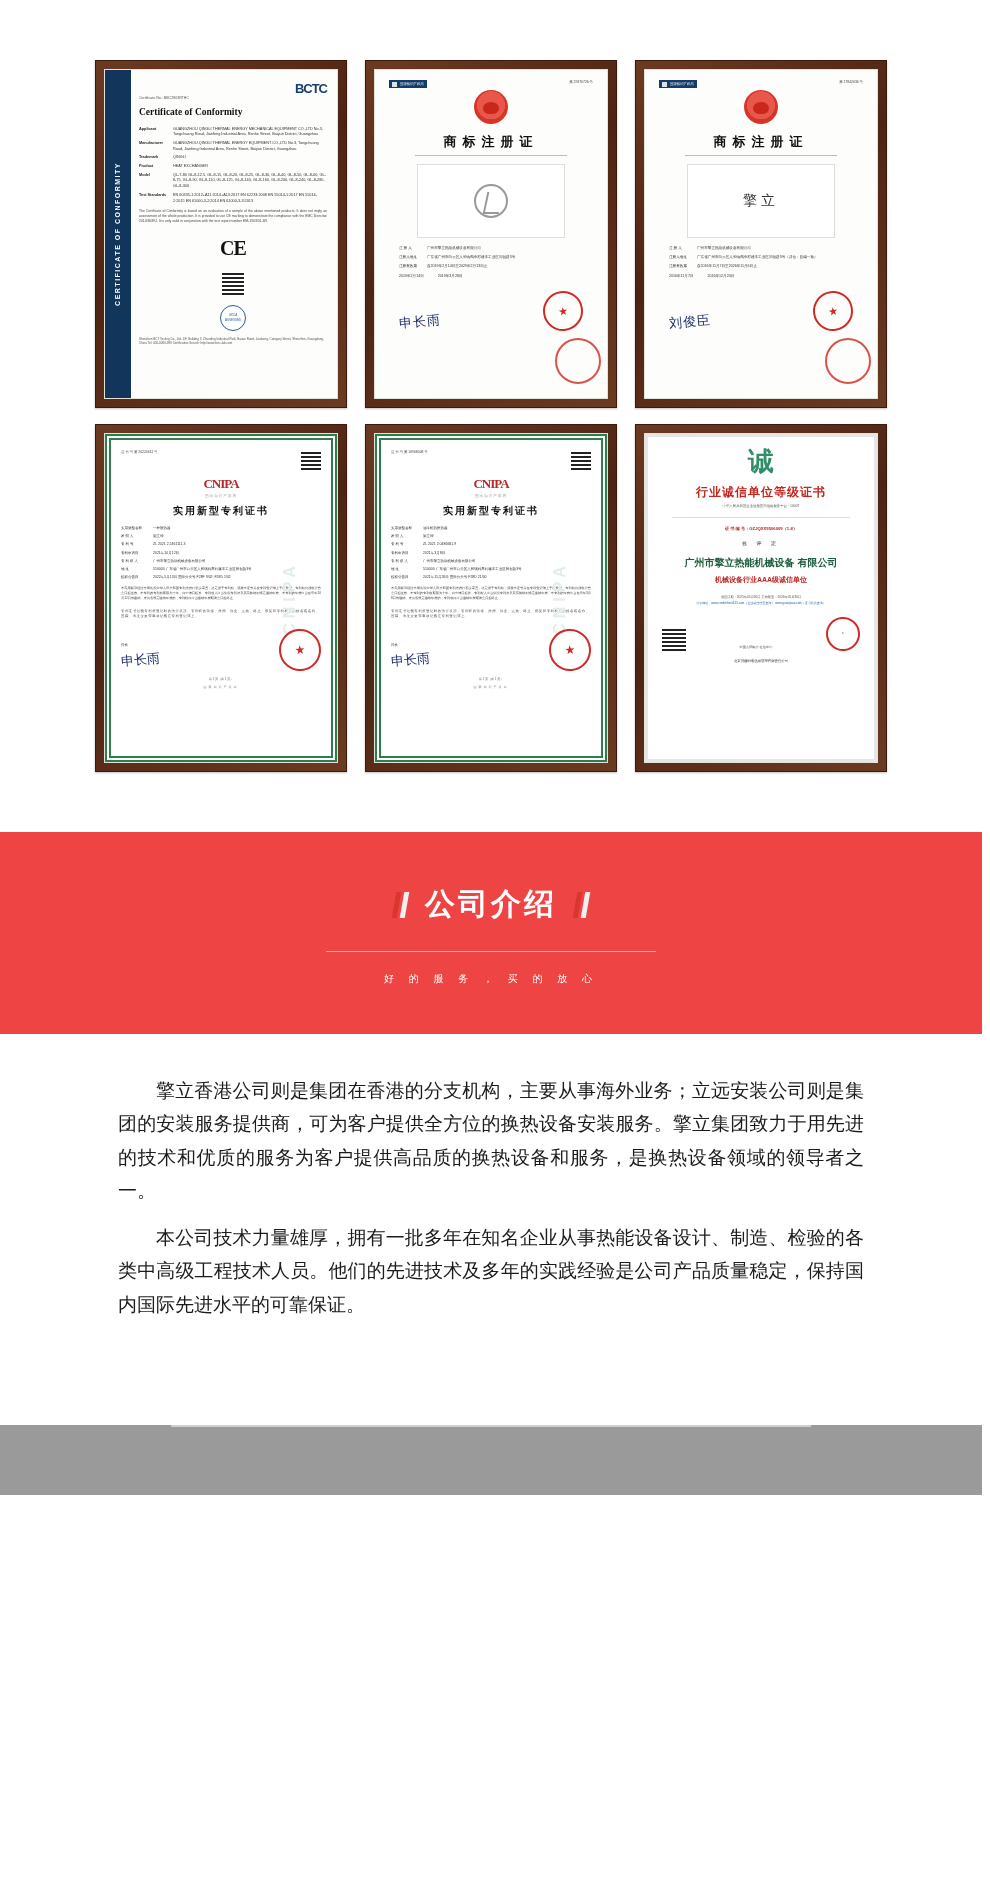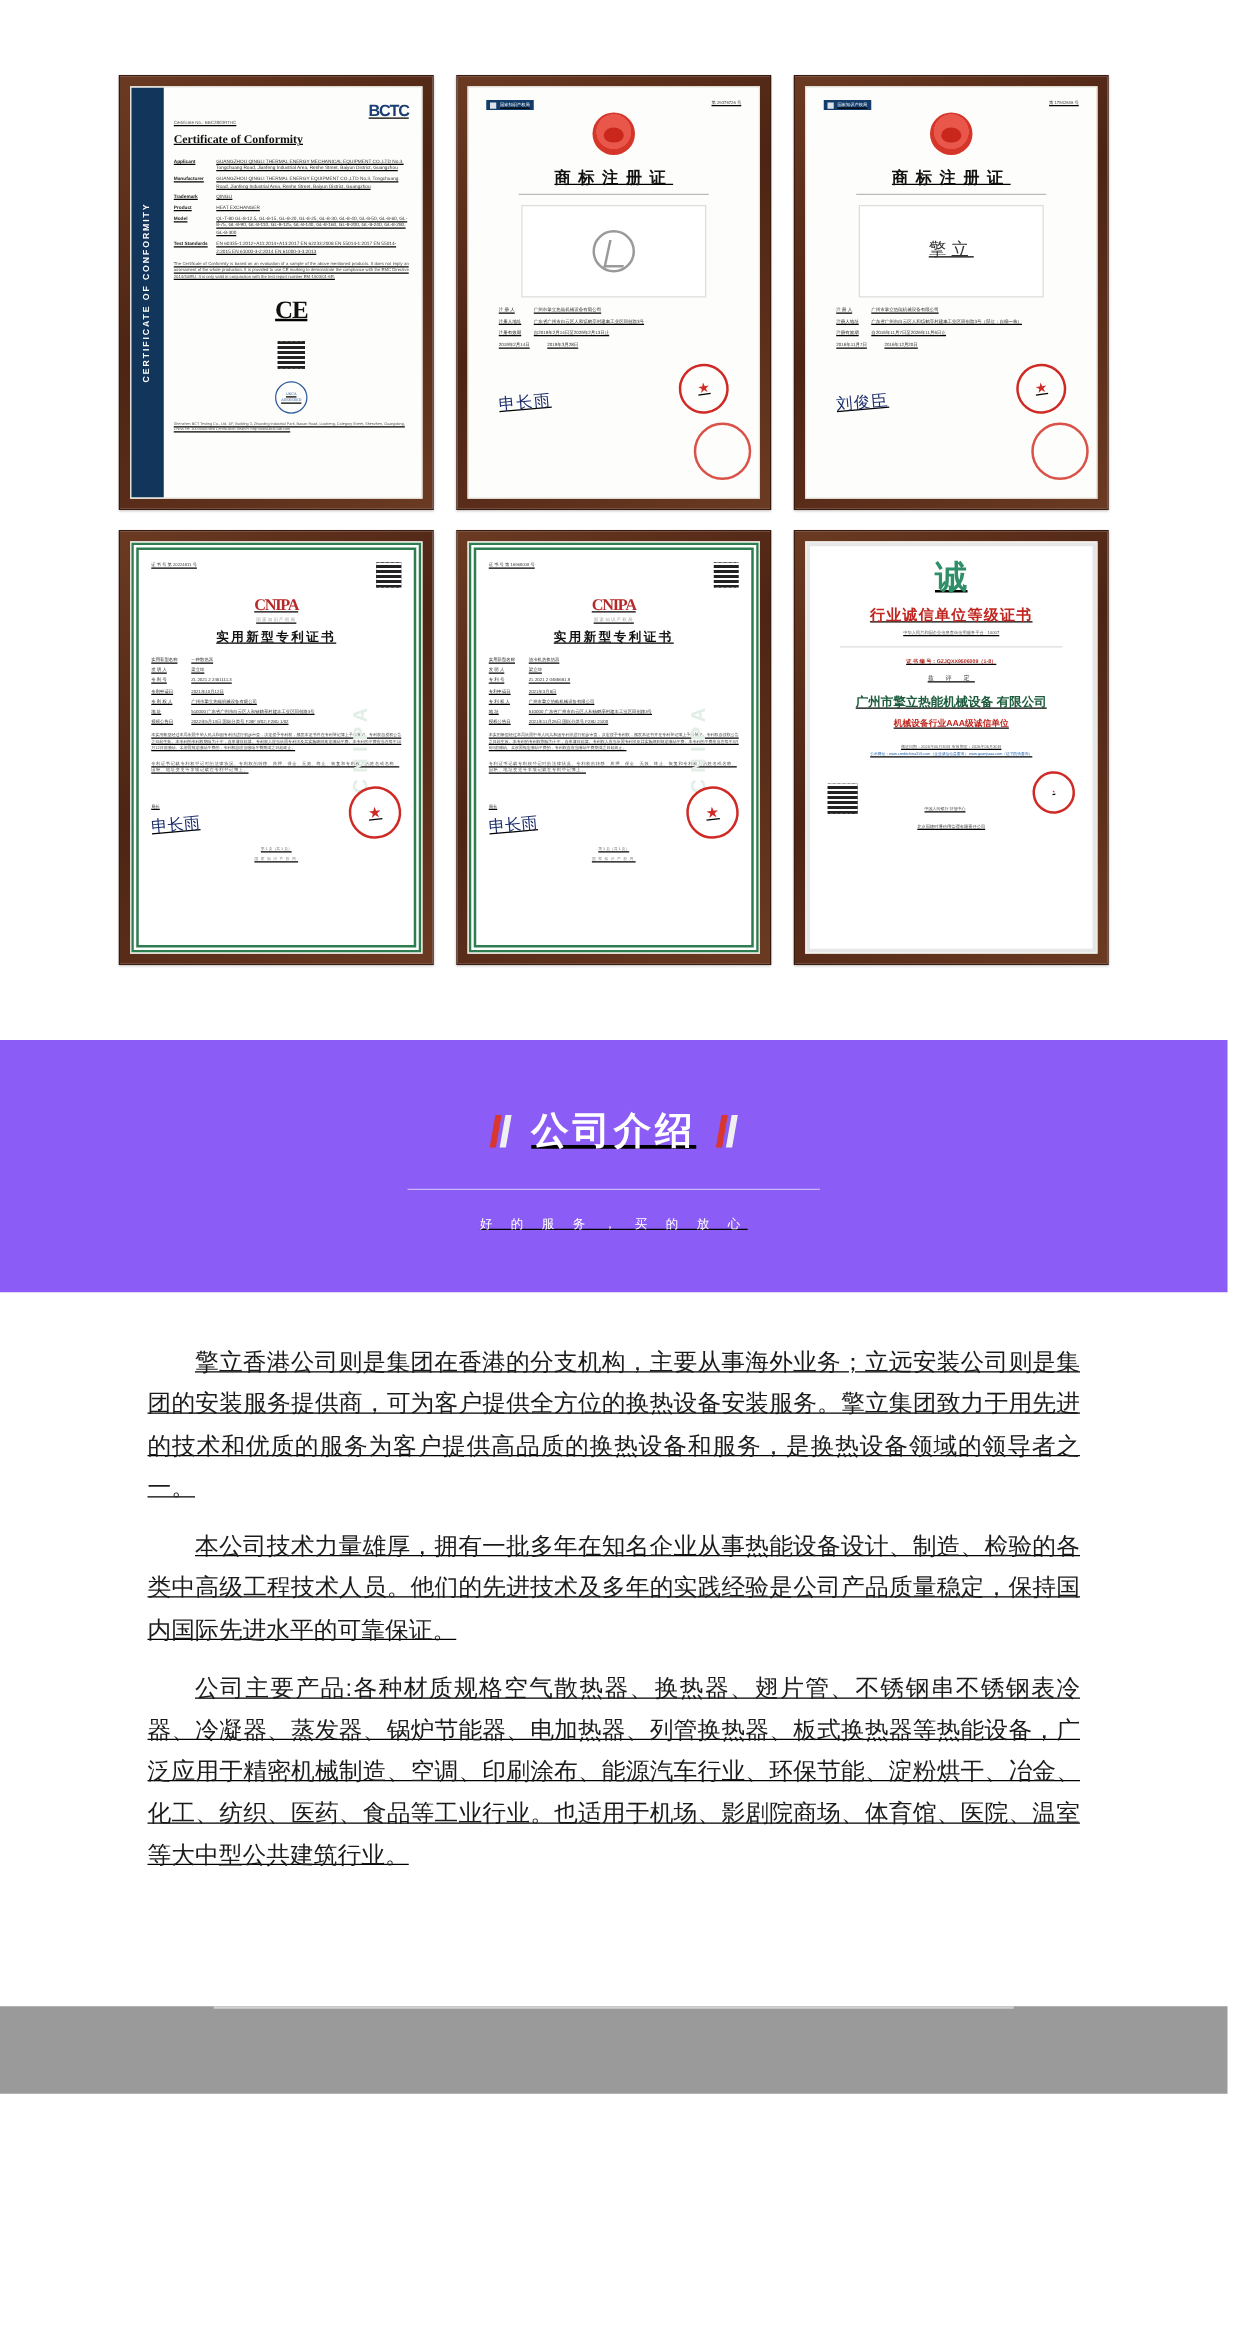--- a/index.html
+++ b/index.html
@@ -7,21 +7,20 @@
   body {
     width: 990px;
     background: #ffffff;
     font-family: "Liberation Sans", sans-serif;
   }
   .page {
     position: relative;
     width: 982px;
     min-height: 1877px;
     background: #fff;
-    text-decoration: underline;
   }
 
   
   .cert-section {
     padding: 60px 95px 60px 95px;
     background: #fff;
   }
   .cert-grid {
     display: grid;
     grid-template-columns: repeat(3, 1fr);
@@ -230,21 +229,21 @@
   .aaa .seal {
     width: 34px; height: 34px; border-radius: 50%;
     border: 2px solid #cf2a25; color: #cf2a25;
     display: flex; align-items: center; justify-content: center;
     font-size: 2.6px; text-align: center; transform: rotate(-6deg);
   }
   .aaa .issuer { text-align: center; font-size: 3.4px; color: #333; margin-top: 8px; }
 
   
   .banner {
-    background: #8b5cf6;
+    background: #ef4444;
     padding: 52px 0 48px 0;
     text-align: center;
   }
   .banner .title-row {
     display: flex; align-items: center; justify-content: center; gap: 18px;
   }
   .banner .bars { display: flex; gap: 3px; }
   .banner .bars i {
     display: block; width: 5px; height: 26px; background: #d8372f; transform: skewX(-10deg);
   }
@@ -583,20 +582,19 @@
           <i></i>
         </div>
     </div>
     <div class="divider"></div>
     <div class="sub">好 的 服 务 ， 买 的 放 心</div>
   </section>
 
   <section class="content">
     <p>擎立香港公司则是集团在香港的分支机构，主要从事海外业务；立远安装公司则是集团的安装服务提供商，可为客户提供全方位的换热设备安装服务。擎立集团致力于用先进的技术和优质的服务为客户提供高品质的换热设备和服务，是换热设备领域的领导者之一。</p>
     <p>本公司技术力量雄厚，拥有一批多年在知名企业从事热能设备设计、制造、检验的各类中高级工程技术人员。他们的先进技术及多年的实践经验是公司产品质量稳定，保持国内国际先进水平的可靠保证。</p>
-    <p>公司主要产品:各种材质规格空气散热器、换热器、翅片管、不锈钢串不锈钢表冷器、冷凝器、蒸发器、锅炉节能器、电加热器、列管换热器、板式换热器等热能设备，广泛应用于精密机械制造、空调、印刷涂布、能源汽车行业、环保节能、淀粉烘干、冶金、化工、纺织、医药、食品等工业行业。也适用于机场、影剧院商场、体育馆、医院、温室等大中型公共建筑行业。</p>
   </section>
 
   <div class="footer-band">
     <div class="line"></div>
   </div>
 
 </div>
 
 </body></html>

